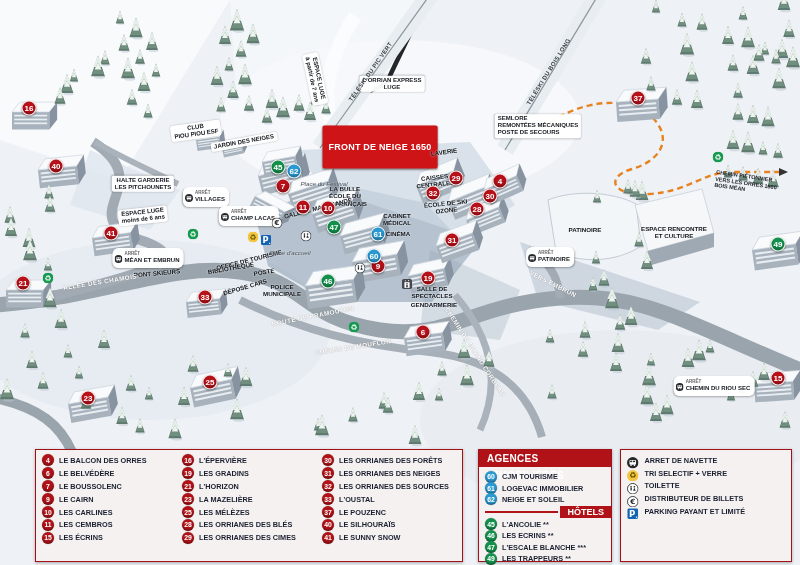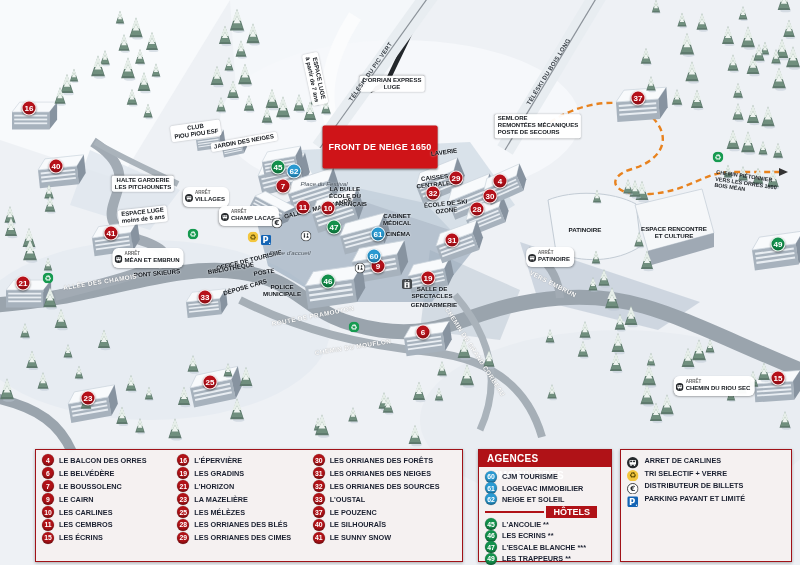--- a/index.html
+++ b/index.html
@@ -42,21 +42,21 @@
   .mapicon svg{display:block;}
 
   
   .panel{position:absolute;top:449px;background:rgba(245,241,241,.97);border:1px solid #a01218;
          box-shadow:0 1px 3px rgba(0,0,0,.3);z-index:10;}
   #p-res{left:35px;width:428px;height:113px;}
   #p-ag{left:478px;width:134px;height:113px;}
   #p-lg{left:620px;width:172px;height:113px;}
   .phead{height:17px;background:#b01217;color:#fff;font-weight:bold;font-size:10px;
          line-height:17px;padding-left:8px;letter-spacing:.3px;}
-  .pbody{padding:4px 14px 0 6px;}
+  .pbody{padding:4px 0 0 6px;}
   #res-cols{display:flex;}
   #res-cols .col{flex:1;min-width:0;}
   .row{display:flex;align-items:center;height:12.9px;}
   .badge{width:12px;height:12px;border-radius:50%;color:#fff;font-size:6.8px;font-weight:bold;
          display:flex;align-items:center;justify-content:center;flex:none;
          box-shadow:inset 0 -1.5px 2px rgba(0,0,0,.35), 0 0 0 0.5px rgba(0,0,0,.15);}
   .b-red{background:#b01217;}
   .b-blue{background:#2a9ad2;}
   .b-green{background:#13914c;}
   .row .lab{margin-left:5px;font-size:7.3px;font-weight:bold;color:#1a2030;white-space:nowrap;}
@@ -714,30 +714,36 @@
         </div>
       </div>
   </div>
 
   <div class="panel" id="p-lg">
     <div class="pbody" id="lg-list">
         <div class="row">
           <span class="lgicon"><svg viewBox="0 0 12 12" width="11.5" height="11.5">
               <use href="#icon-bus"></use>
             </svg></span>
-          <span class="lab">ARRET DE CARLINES</span>
+          <span class="lab">ARRET DE NAVETTE</span>
         </div>
         <div class="row">
           <span class="lgicon"><svg viewBox="0 0 12 12" width="11.5" height="11.5">
               <use href="#icon-recycle-glass"></use>
             </svg></span>
           <span class="lab">TRI SELECTIF + VERRE</span>
         </div>
         <div class="row">
           <span class="lgicon"><svg viewBox="0 0 12 12" width="11.5" height="11.5">
+              <use href="#icon-wc"></use>
+            </svg></span>
+          <span class="lab">TOILETTE</span>
+        </div>
+        <div class="row">
+          <span class="lgicon"><svg viewBox="0 0 12 12" width="11.5" height="11.5">
               <use href="#icon-euro"></use>
             </svg></span>
           <span class="lab">DISTRIBUTEUR DE BILLETS</span>
         </div>
         <div class="row">
           <span class="lgicon"><svg viewBox="0 0 12 12" width="11.5" height="11.5">
               <use href="#icon-parking"></use>
             </svg></span>
           <span class="lab">PARKING PAYANT ET LIMITÉ</span>
         </div>

